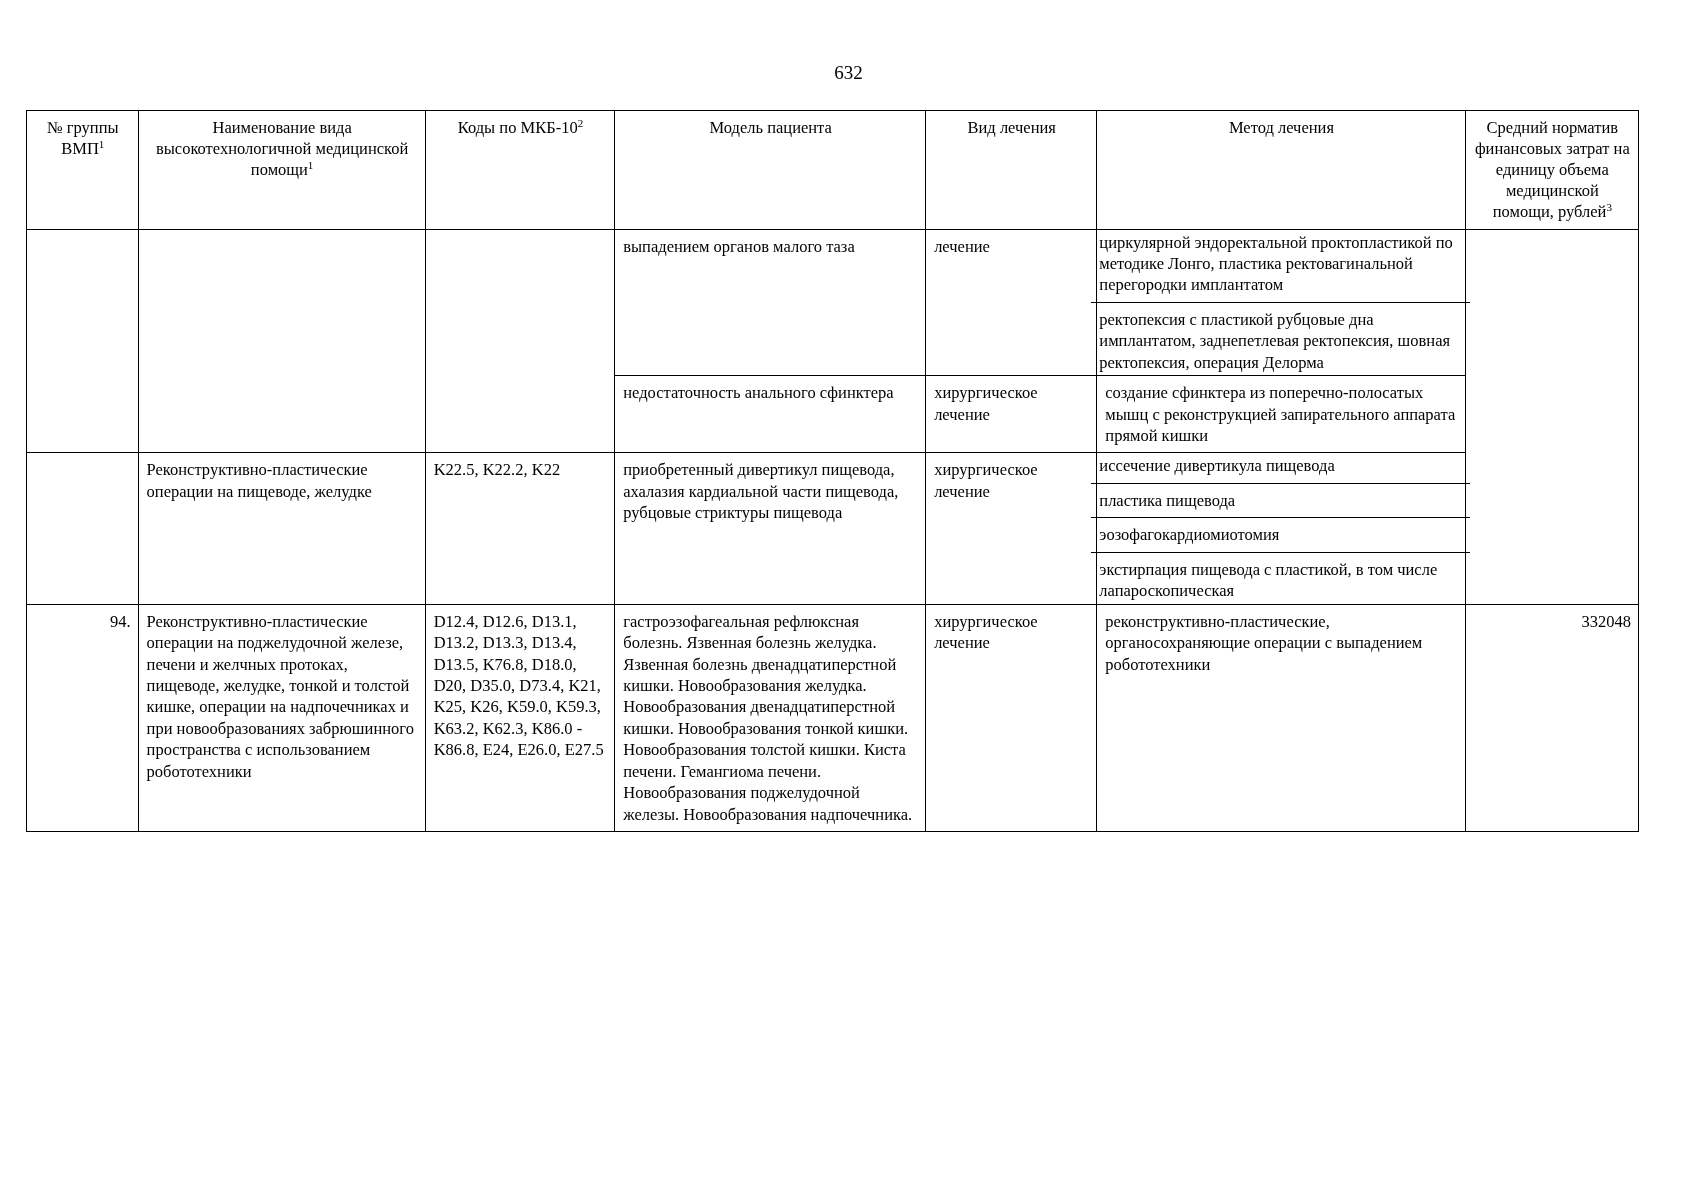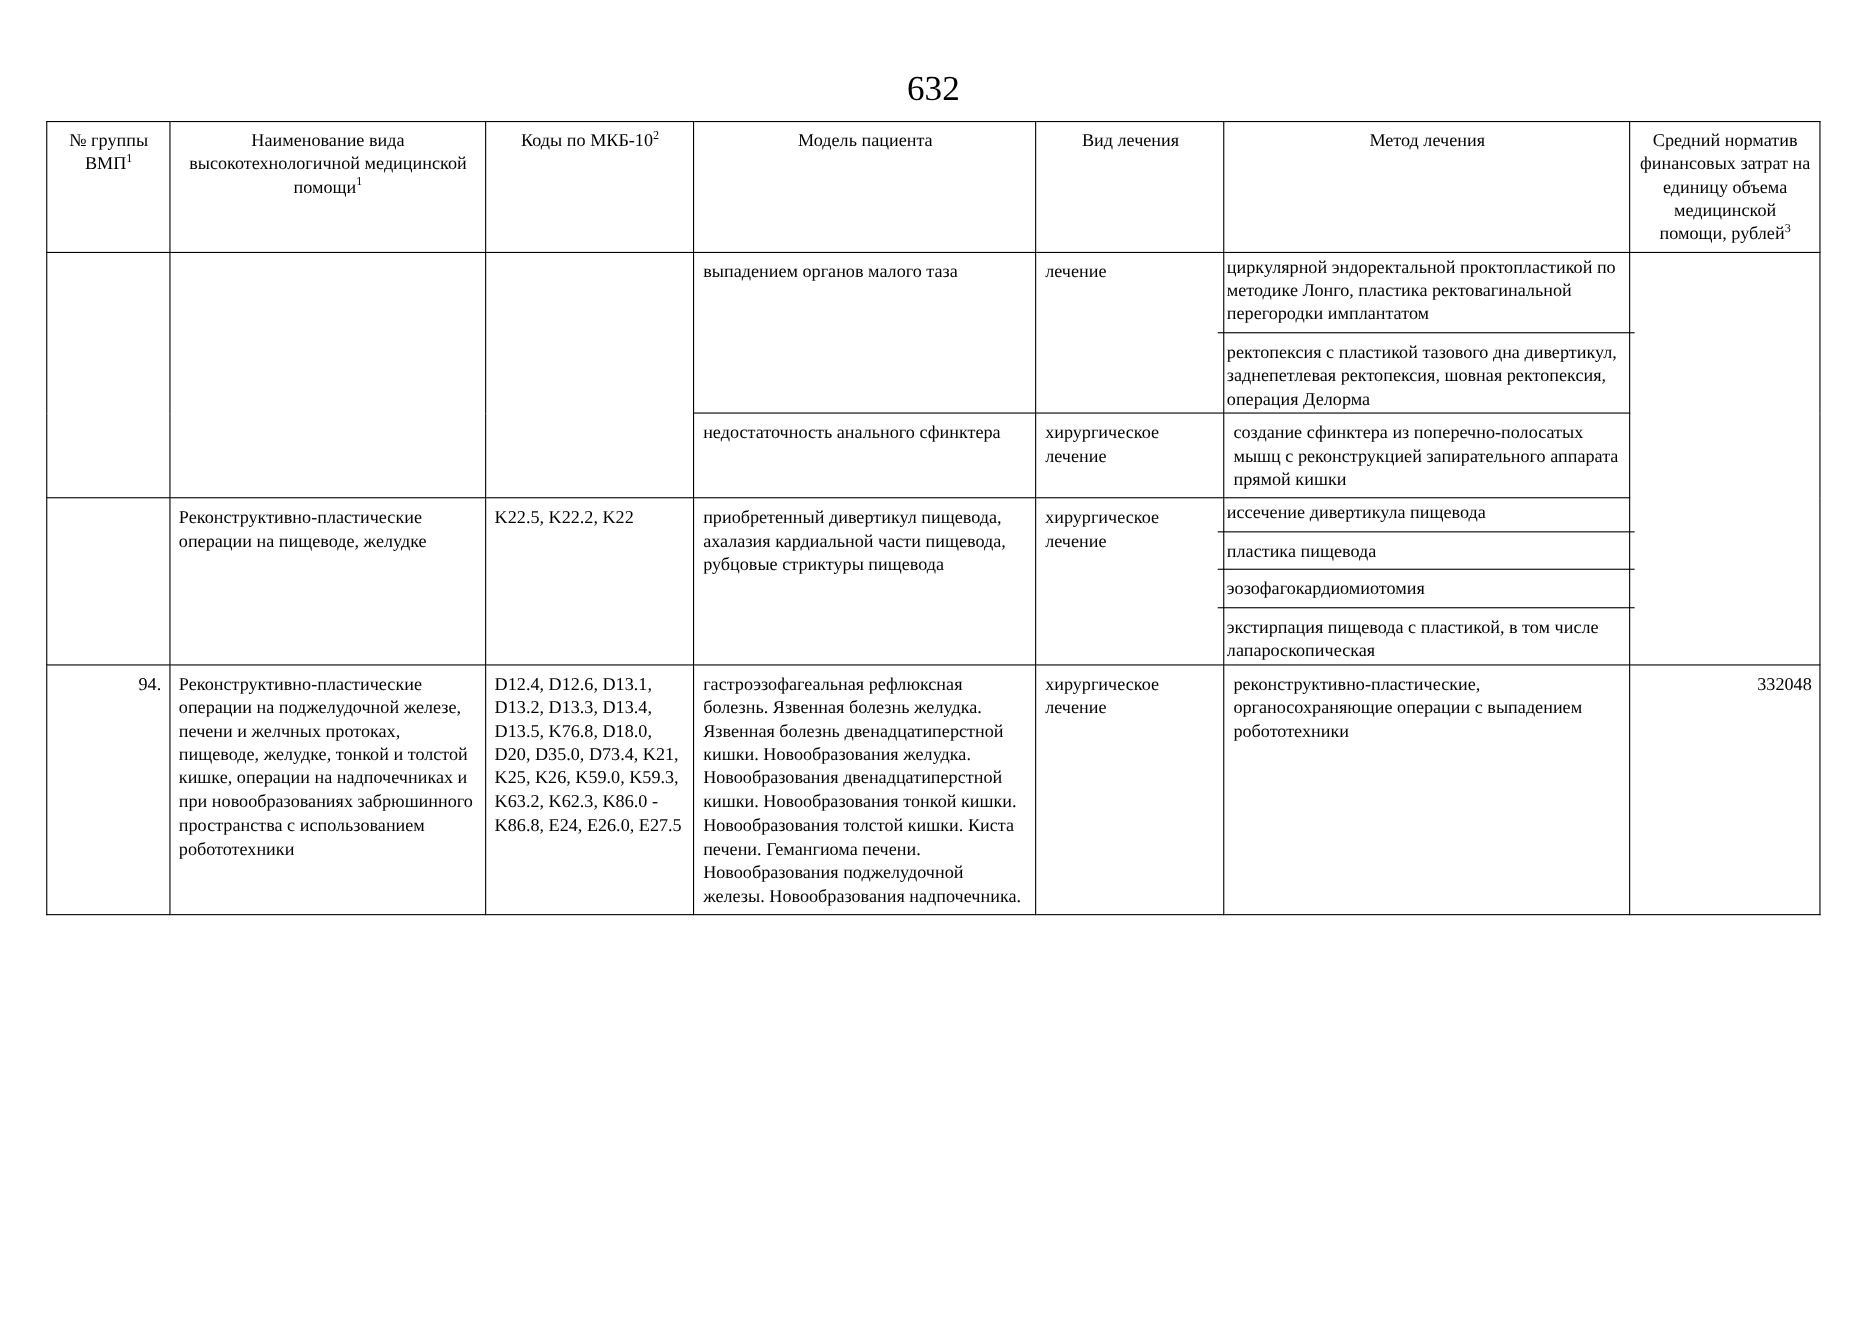--- a/index.html
+++ b/index.html
@@ -15,27 +15,27 @@
     position: relative;
   }
   .page {
     width: 1697px;
     height: 1200px;
     position: relative;
     box-sizing: border-box;
   }
   .page-number {
     text-align: center;
-    font-size: 32px;
+    font-size: 19px;
     padding-top: 62px;
     font-family: "Liberation Serif", serif;
   }
   .table-wrap {
     position: absolute;
-    left: 42px;
+    left: 26px;
     top: 110px;
     width: 1336px;
   }
   table.doc {
     border-collapse: collapse;
     width: 1613px;
     table-layout: fixed;
     font-size: 16.5px;
     line-height: 1.30;
   }
@@ -117,21 +117,21 @@
           <td class="c3" rowspan="2"></td>
           <td class="c4">выпадением органов малого таза</td>
           <td class="c5">лечение</td>
           <td class="c6 pad-cell">
             <table class="inner">
               <tbody>
                   <tr>
                     <td>циркулярной эндоректальной проктопластикой по методике Лонго, пластика ректовагинальной перегородки имплантатом</td>
                   </tr>
               <tr>
-                    <td>ректопексия с пластикой тазового дна дивертикул, заднепетлевая ректопексия, шовная ректопексия, операция Делорма</td>
+                    <td>ректопексия с пластикой рубцовые дна имплантатом, заднепетлевая ректопексия, шовная ректопексия, операция Делорма</td>
                   </tr>
             </tbody>
               </table>
           </td>
           <td class="c7 center" rowspan="3"></td>
         </tr>
 
         <tr>
           <td class="c4">недостаточность анального сфинктера</td>
           <td class="c5">хирургическое лечение</td>

